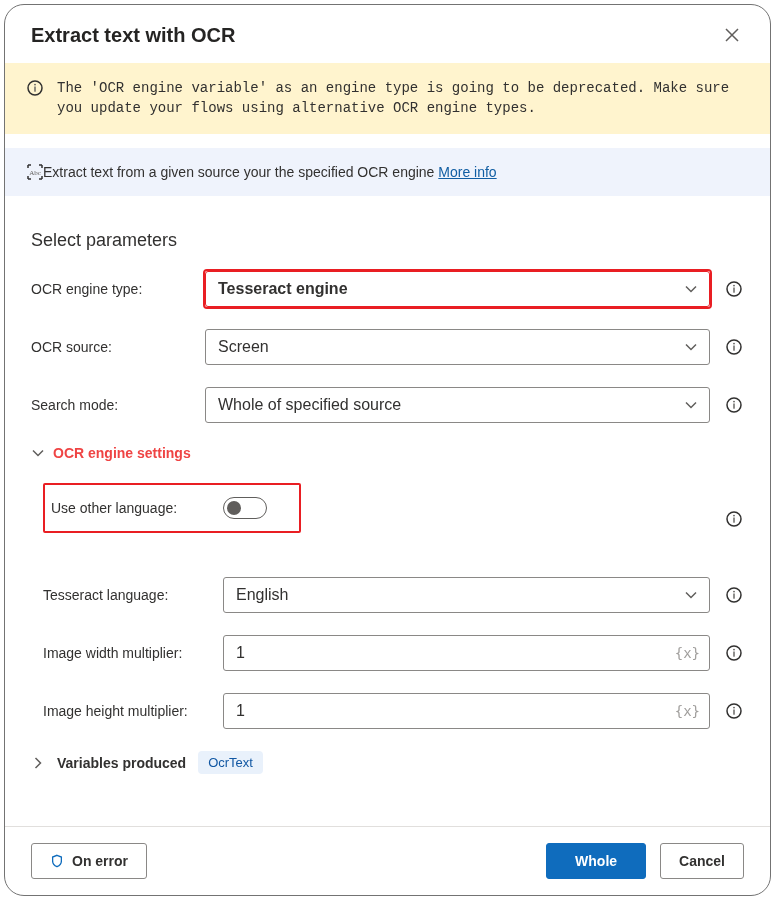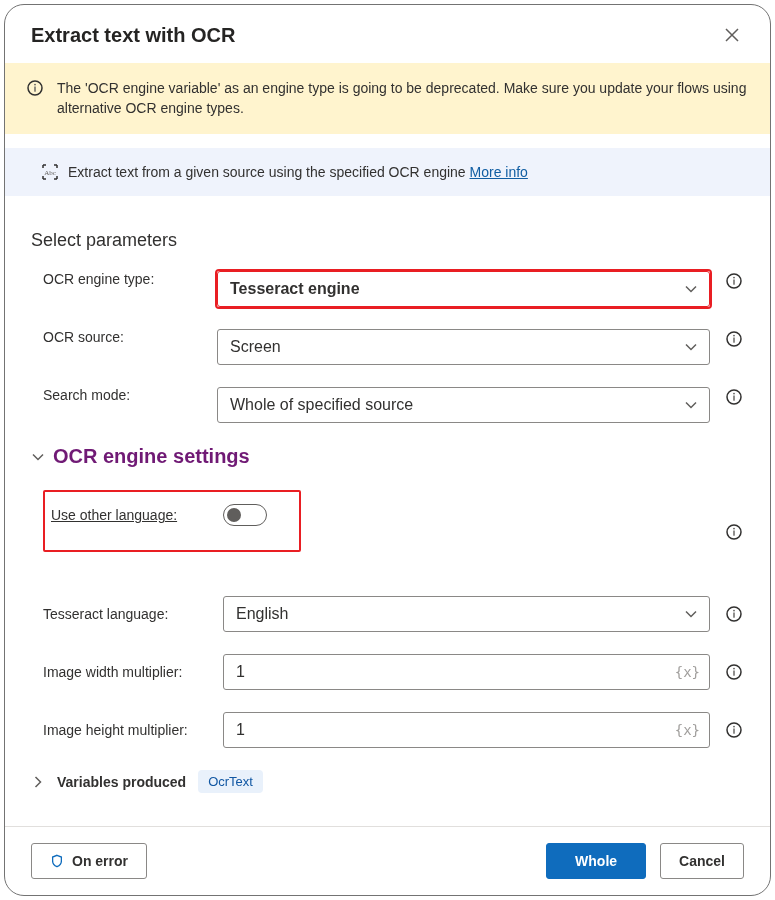--- a/index.html
+++ b/index.html
@@ -56,27 +56,28 @@
     width: 16px;
     height: 16px;
     margin-top: 1px;
     display: flex;
     align-items: center;
     justify-content: center;
   }
   .warning-banner .msg {
     line-height: 1.4;
     color: #323130;
+    font-family: Liberation Mono, monospace;
   }
 
   .info-banner {
     background: #eff3fc;
-    padding: 16px 37px;
-    display: flex;
-    gap: 10px;
+    padding: 16px 22px;
+    display: flex;
+    gap: 0;
     align-items: center;
     margin-top: 14px;
   }
   .info-banner .icon-text-extract {
     flex: 0 0 16px;
     width: 16px;
     height: 16px;
     display: flex;
     align-items: center;
     justify-content: center;
@@ -94,22 +95,22 @@
   }
   .section-h {
     font-size: 18px;
     font-weight: 400;
     color: #323130;
     margin: 34px 0 20px 0;
   }
 
   .field-row {
     display: flex;
+    align-items: center;
     margin-bottom: 22px;
-    margin-left: 12px;
   }
   .field-label {
     width: 174px;
     flex: 0 0 174px;
     color: #323130;
     font-size: 14px;
   }
   .field-control {
     flex: 1;
     position: relative;
@@ -161,24 +162,24 @@
     align-items: center;
     justify-content: center;
     cursor: pointer;
   }
 
   .collapsible-header {
     display: flex;
     align-items: center;
     gap: 8px;
     font-weight: 600;
-    color: #701a75;
+    color: #ef4444;
     margin: 8px 0 22px 0;
     cursor: pointer;
-    font-size: 20px;
+    font-size: 14px;
   }
   .collapsible-header .chev {
     width: 14px;
     height: 14px;
     display: flex;
     align-items: center;
     justify-content: center;
     color: #605e5c;
   }
 
@@ -270,26 +271,25 @@
   }
   .footer-right { display: flex; gap: 14px; }
   .shield { color: #0f6cbd; display:flex; }
 
   
   .svg-stroke { stroke: currentColor; fill: none; stroke-width: 1.5; }
 
   .toggle-row-hl {
     border: 2.5px solid #e91e23;
     border-radius: 2px;
-    padding: 12px 10px 24px 6px;
+    padding: 12px 10px 12px 6px;
     margin: 0 0 22px 0;
     width: 258px;
     display:flex;
     align-items:center;
-    text-decoration:underline;
   }
 </style>
 </head>
 <body>
 
 <div class="dialog">
 
   <div class="dialog-header">
     <div class="dialog-title">Extract text with OCR</div>
     <div class="close-btn">
@@ -311,21 +311,21 @@
   </div>
 
   <div class="info-banner">
     <div class="icon-text-extract">
       <svg viewBox="0 0 16 16" width="16" height="16">
         <path class="svg-stroke" stroke="#605e5c" stroke-width="1.2" d="M1 1 H4 M1 1 V4 M15 1 H12 M15 1 V4 M1 15 H4 M1 15 V12 M15 15 H12 M15 15 V12"></path>
         <text x="8" y="11" text-anchor="middle" font-size="7" fill="#605e5c" font-family="Segoe UI">Abc</text>
       </svg>
     </div>
     <div class="msg">
-      <span>Extract text from a given source using the specified OCR engine </span><a href="#">More info</a>
+      <span>Extract text from a given source your the specified OCR engine </span><a href="#">More info</a>
     </div>
   </div>
 
   <div class="body-scroll">
 
     <div class="section-h">Select parameters</div>
 
     <div class="field-row">
       <div class="field-label">OCR engine type:</div>
       <div class="field-control highlighted-red">

